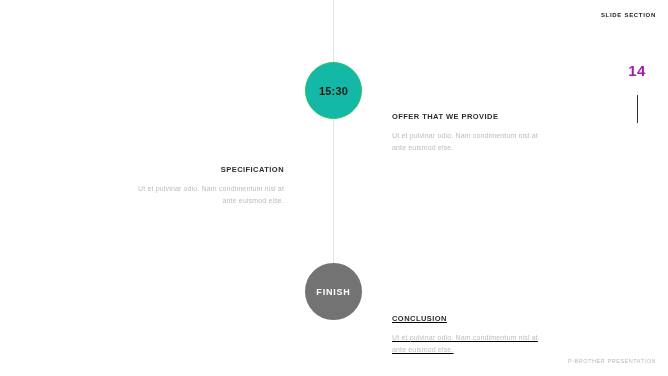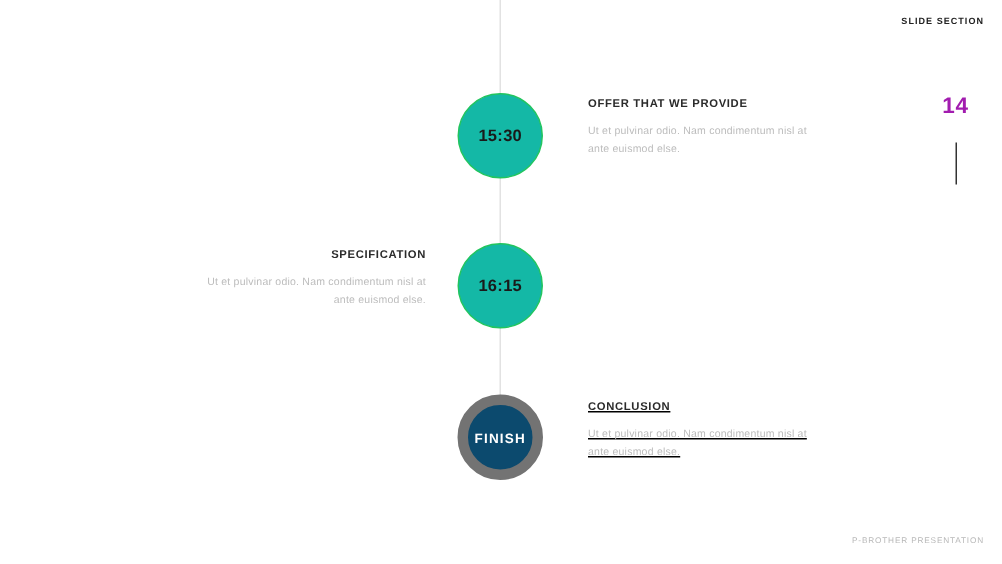--- a/index.html
+++ b/index.html
@@ -78,22 +78,22 @@
     box-sizing: border-box;
     display: flex;
     align-items: center;
     justify-content: center;
   }
   .node.light {
     background: #14b8a6;
     border: 1px solid #22c55e;
   }
   .node.dark {
-    background: #0c4a6e;
-    border: 7px solid #737373;
+    background: #737373;
+    border: 5px solid #737373;
   }
   .node-label {
     font-size: 11px;
     font-weight: bold;
     letter-spacing: 0.2px;
     color: #1a1a1a;
   }
   .node.dark .node-label {
     color: #ffffff;
     font-size: 9px;
@@ -102,21 +102,21 @@
 
   .node-1 { top: 62px; }
   .node-2 { top: 162px; }
   .node-3 { top: 263px; }
 
   
   .block {
     position: absolute;
     width: 160px;
   }
-  .block.right-side { left: 392px; text-align: left; }
+  .block.right-side { left: 392px; text-align: left; margin-top: 48px; }
   .block.left-side  { left: 124px; text-align: right; }
 
   .block-1 { top: 64px; }
   .block-2 { top: 165px; }
   .block-3 { top: 266px; text-decoration: underline; }
 
   .block-title {
     font-size: 7.5px;
     font-weight: bold;
     letter-spacing: 0.45px;
@@ -142,23 +142,20 @@
 
   <div class="page-number">14</div>
   <div class="page-rule"></div>
 
   <div class="footer-brand">P-BROTHER PRESENTATION</div>
 
   <div class="node light node-1">
     <span class="node-label">15:30</span>
   </div>
 
-  <div class="node light node-2">
-    <span class="node-label">16:15</span>
-  </div>
 
   <div class="node dark node-3">
     <span class="node-label">FINISH</span>
   </div>
 
   <div class="block right-side block-1">
     <p class="block-title">OFFER THAT WE PROVIDE</p>
     <p class="block-body">Ut et pulvinar odio. Nam condimentum nisl at ante euismod else.</p>
   </div>
 

